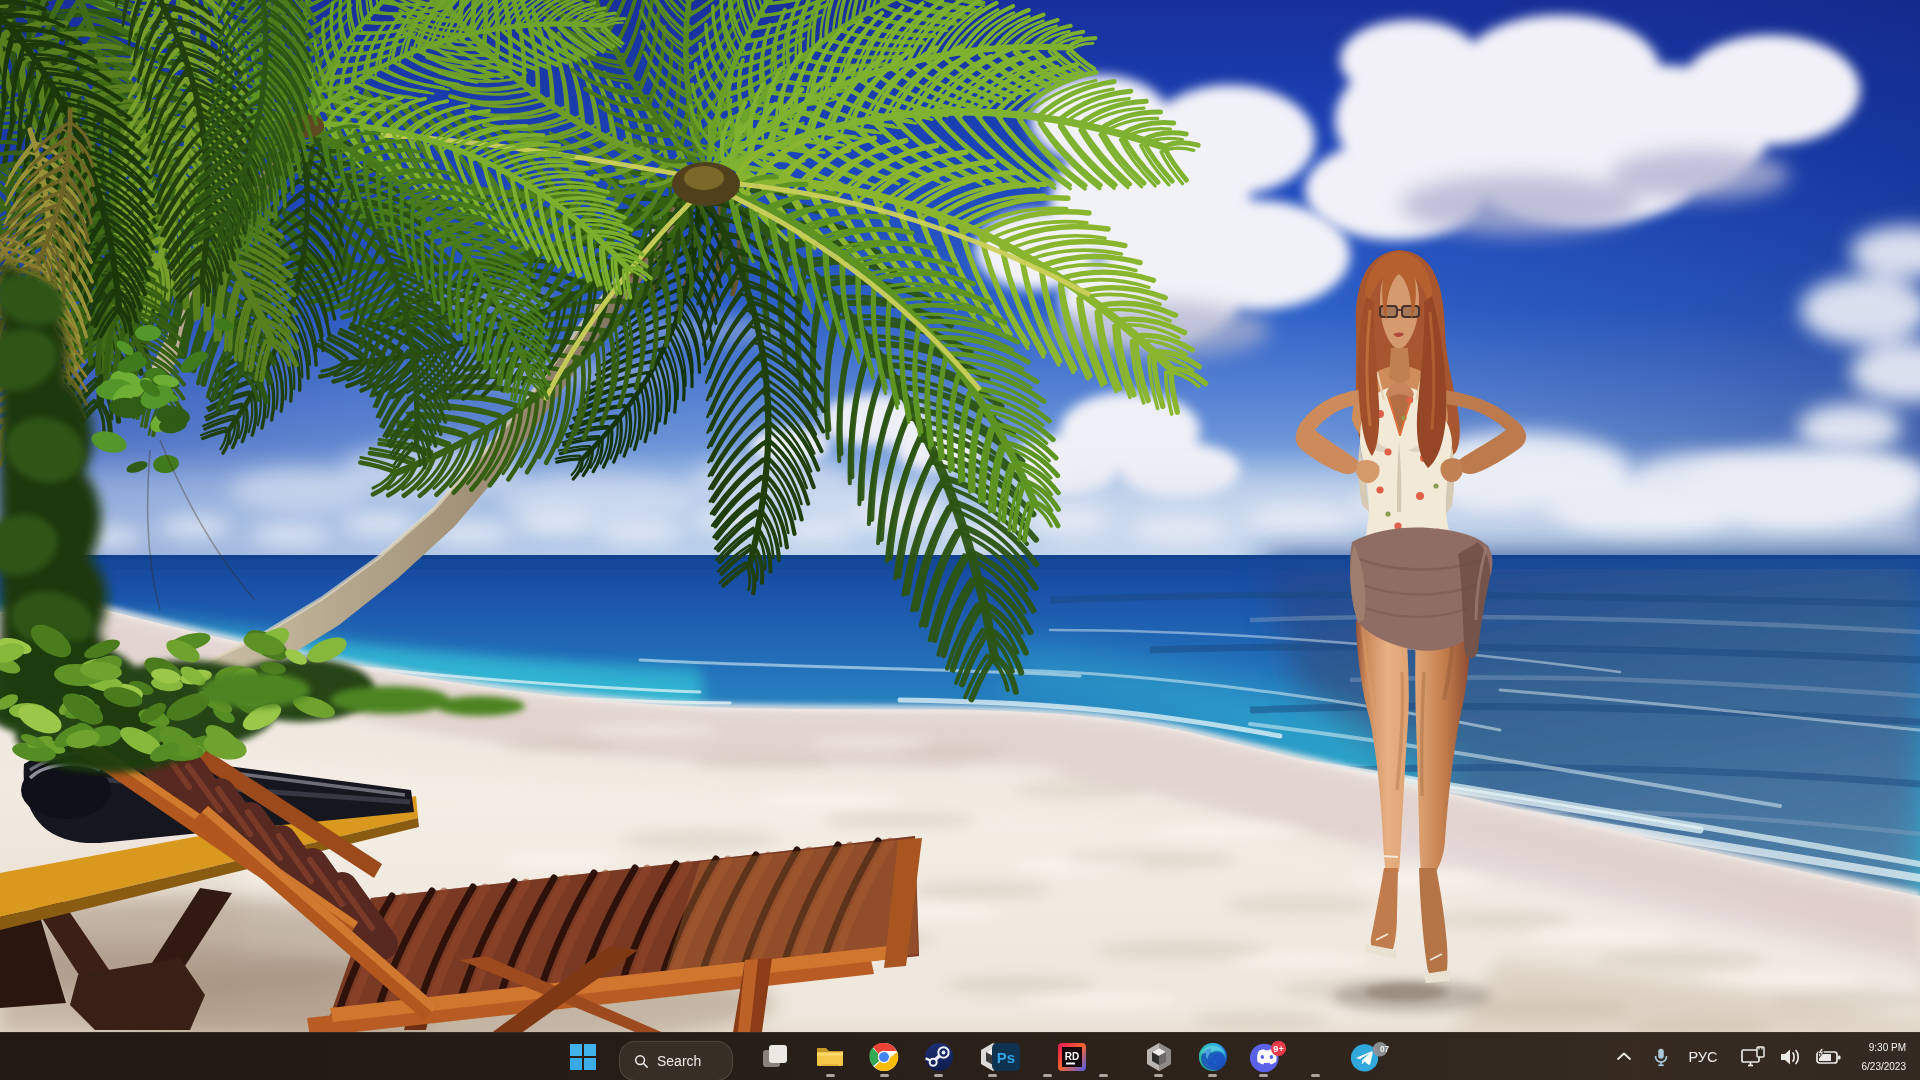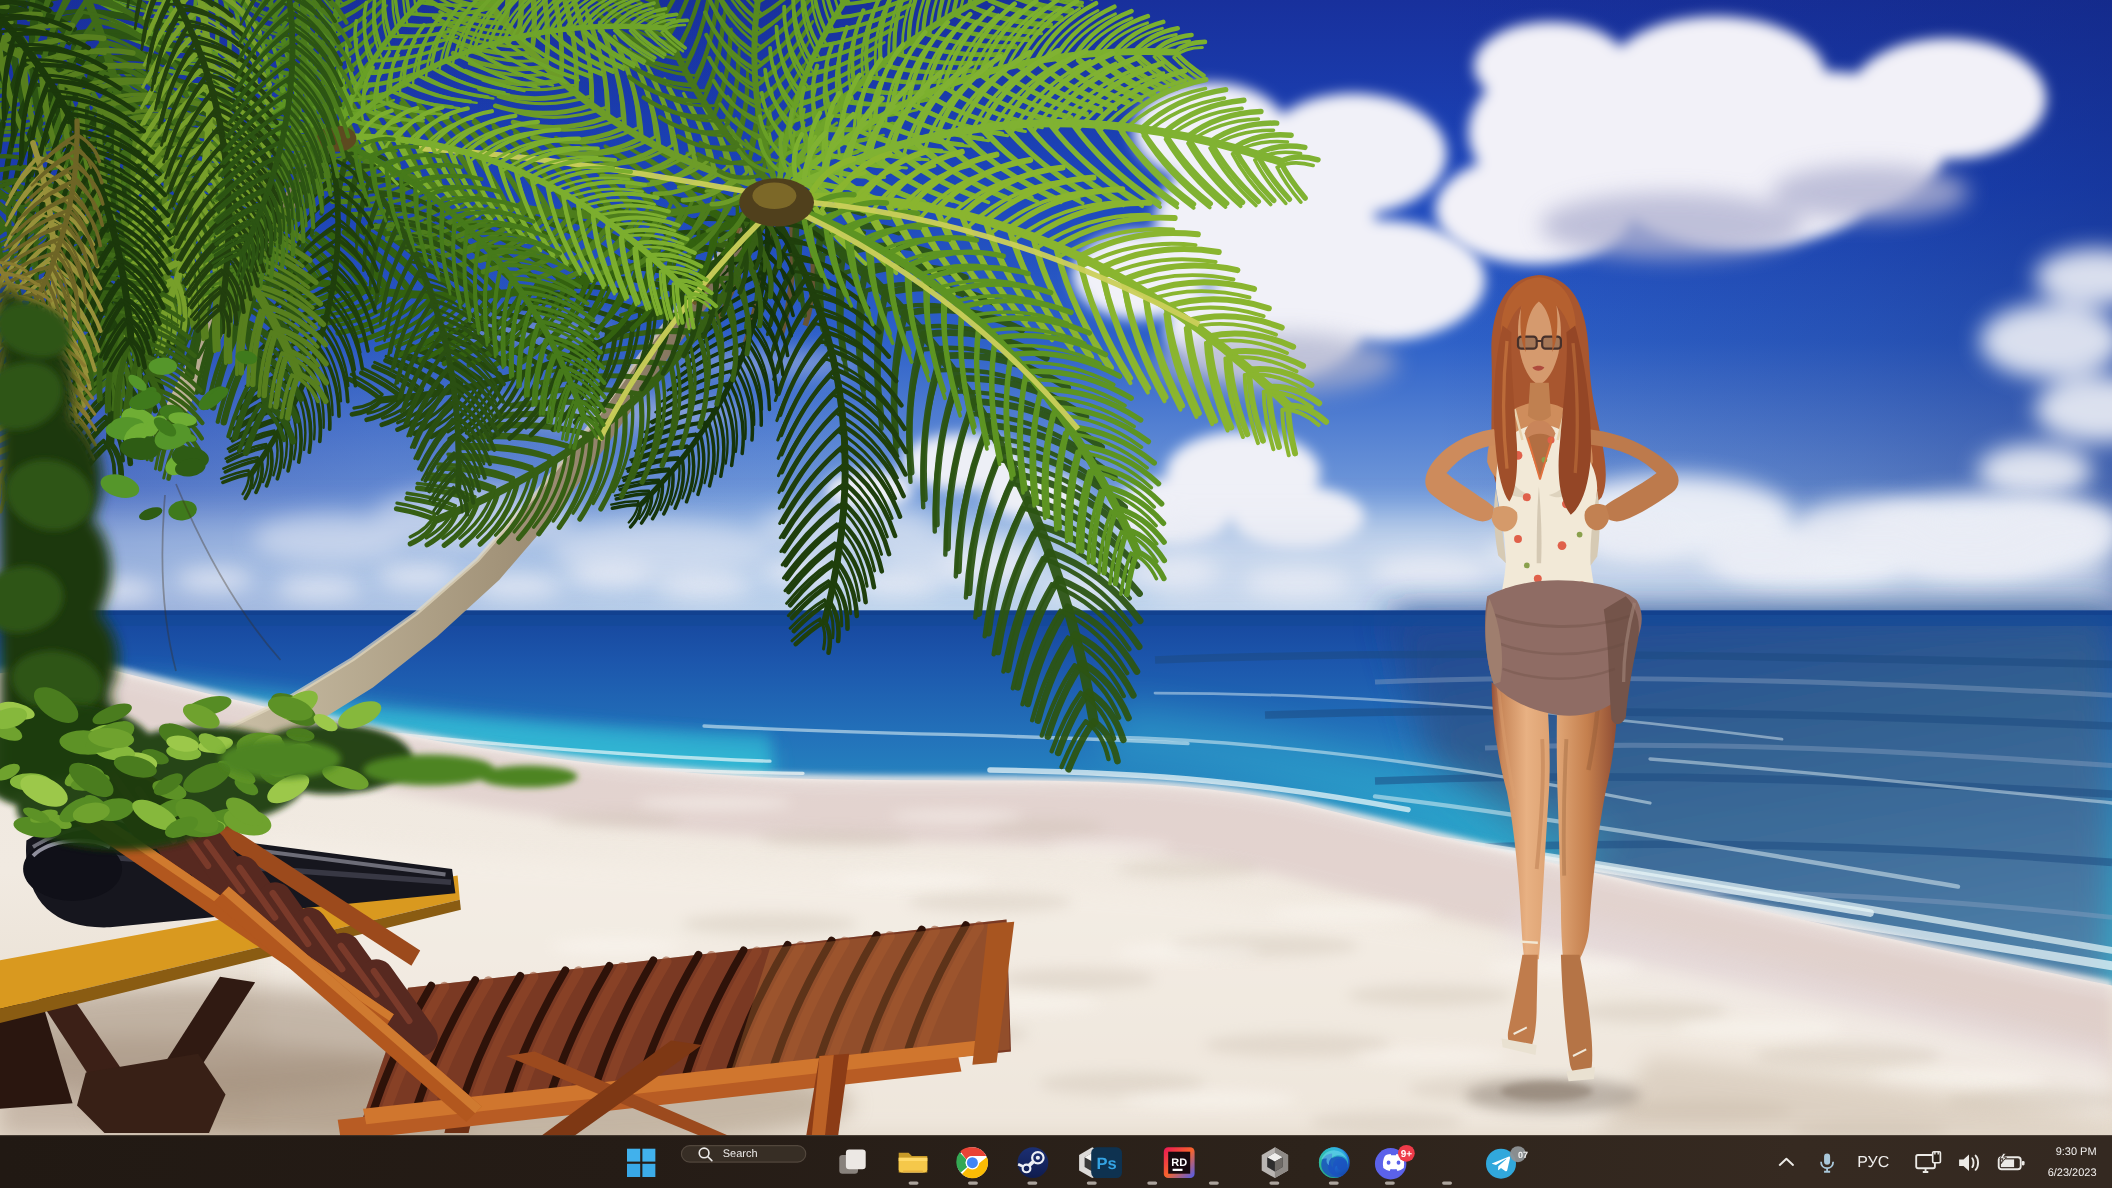--- a/index.html
+++ b/index.html
@@ -681,21 +681,21 @@
 
 <div id="taskbar">
   <div class="tbicon" style="left:563px" id="ic-start">
         <svg width="26" height="26" viewBox="0 0 26 26">
           <rect x="0" y="0" width="12" height="12" fill="#41b1ec"></rect>
           <rect x="14" y="0" width="12" height="12" fill="#41b1ec"></rect>
           <rect x="0" y="14" width="12" height="12" fill="#38a8e8"></rect>
           <rect x="14" y="14" width="12" height="12" fill="#3cace9"></rect>
         </svg>
       </div>
-  <div style="position:absolute;left:619px;top:8px;width:114px;height:16px;border-radius:16px;background:rgba(62,52,43,.72);border:1px solid rgba(125,112,100,.4);box-sizing:border-box;display:flex;align-items:center;color:#eceae8;font-size:10px;">
+  <div style="position:absolute;left:619px;top:8px;width:114px;height:40px;border-radius:16px;background:rgba(62,52,43,.72);border:1px solid rgba(125,112,100,.4);box-sizing:border-box;display:flex;align-items:center;color:#eceae8;font-size:14px;">
     <svg width="15" height="15" viewBox="0 0 16 16" style="margin:0 8px 0 14px">
           <circle cx="6.5" cy="6.5" r="4.7" fill="none" stroke="#eceae8" stroke-width="1.6"></circle>
           <line x1="10.2" y1="10.2" x2="14" y2="14" stroke="#eceae8" stroke-width="1.6" stroke-linecap="round"></line>
         </svg>Search
   </div>
   <div class="tbicon" style="left:755px" id="ic-task">
         <svg width="28" height="28" viewBox="0 0 28 28">
           <rect x="2" y="7" width="17" height="17" rx="3" fill="#9a948e" opacity="0.85"></rect>
           <rect x="8" y="2" width="18" height="18" rx="3" fill="#ece8e4"></rect>
         </svg>

